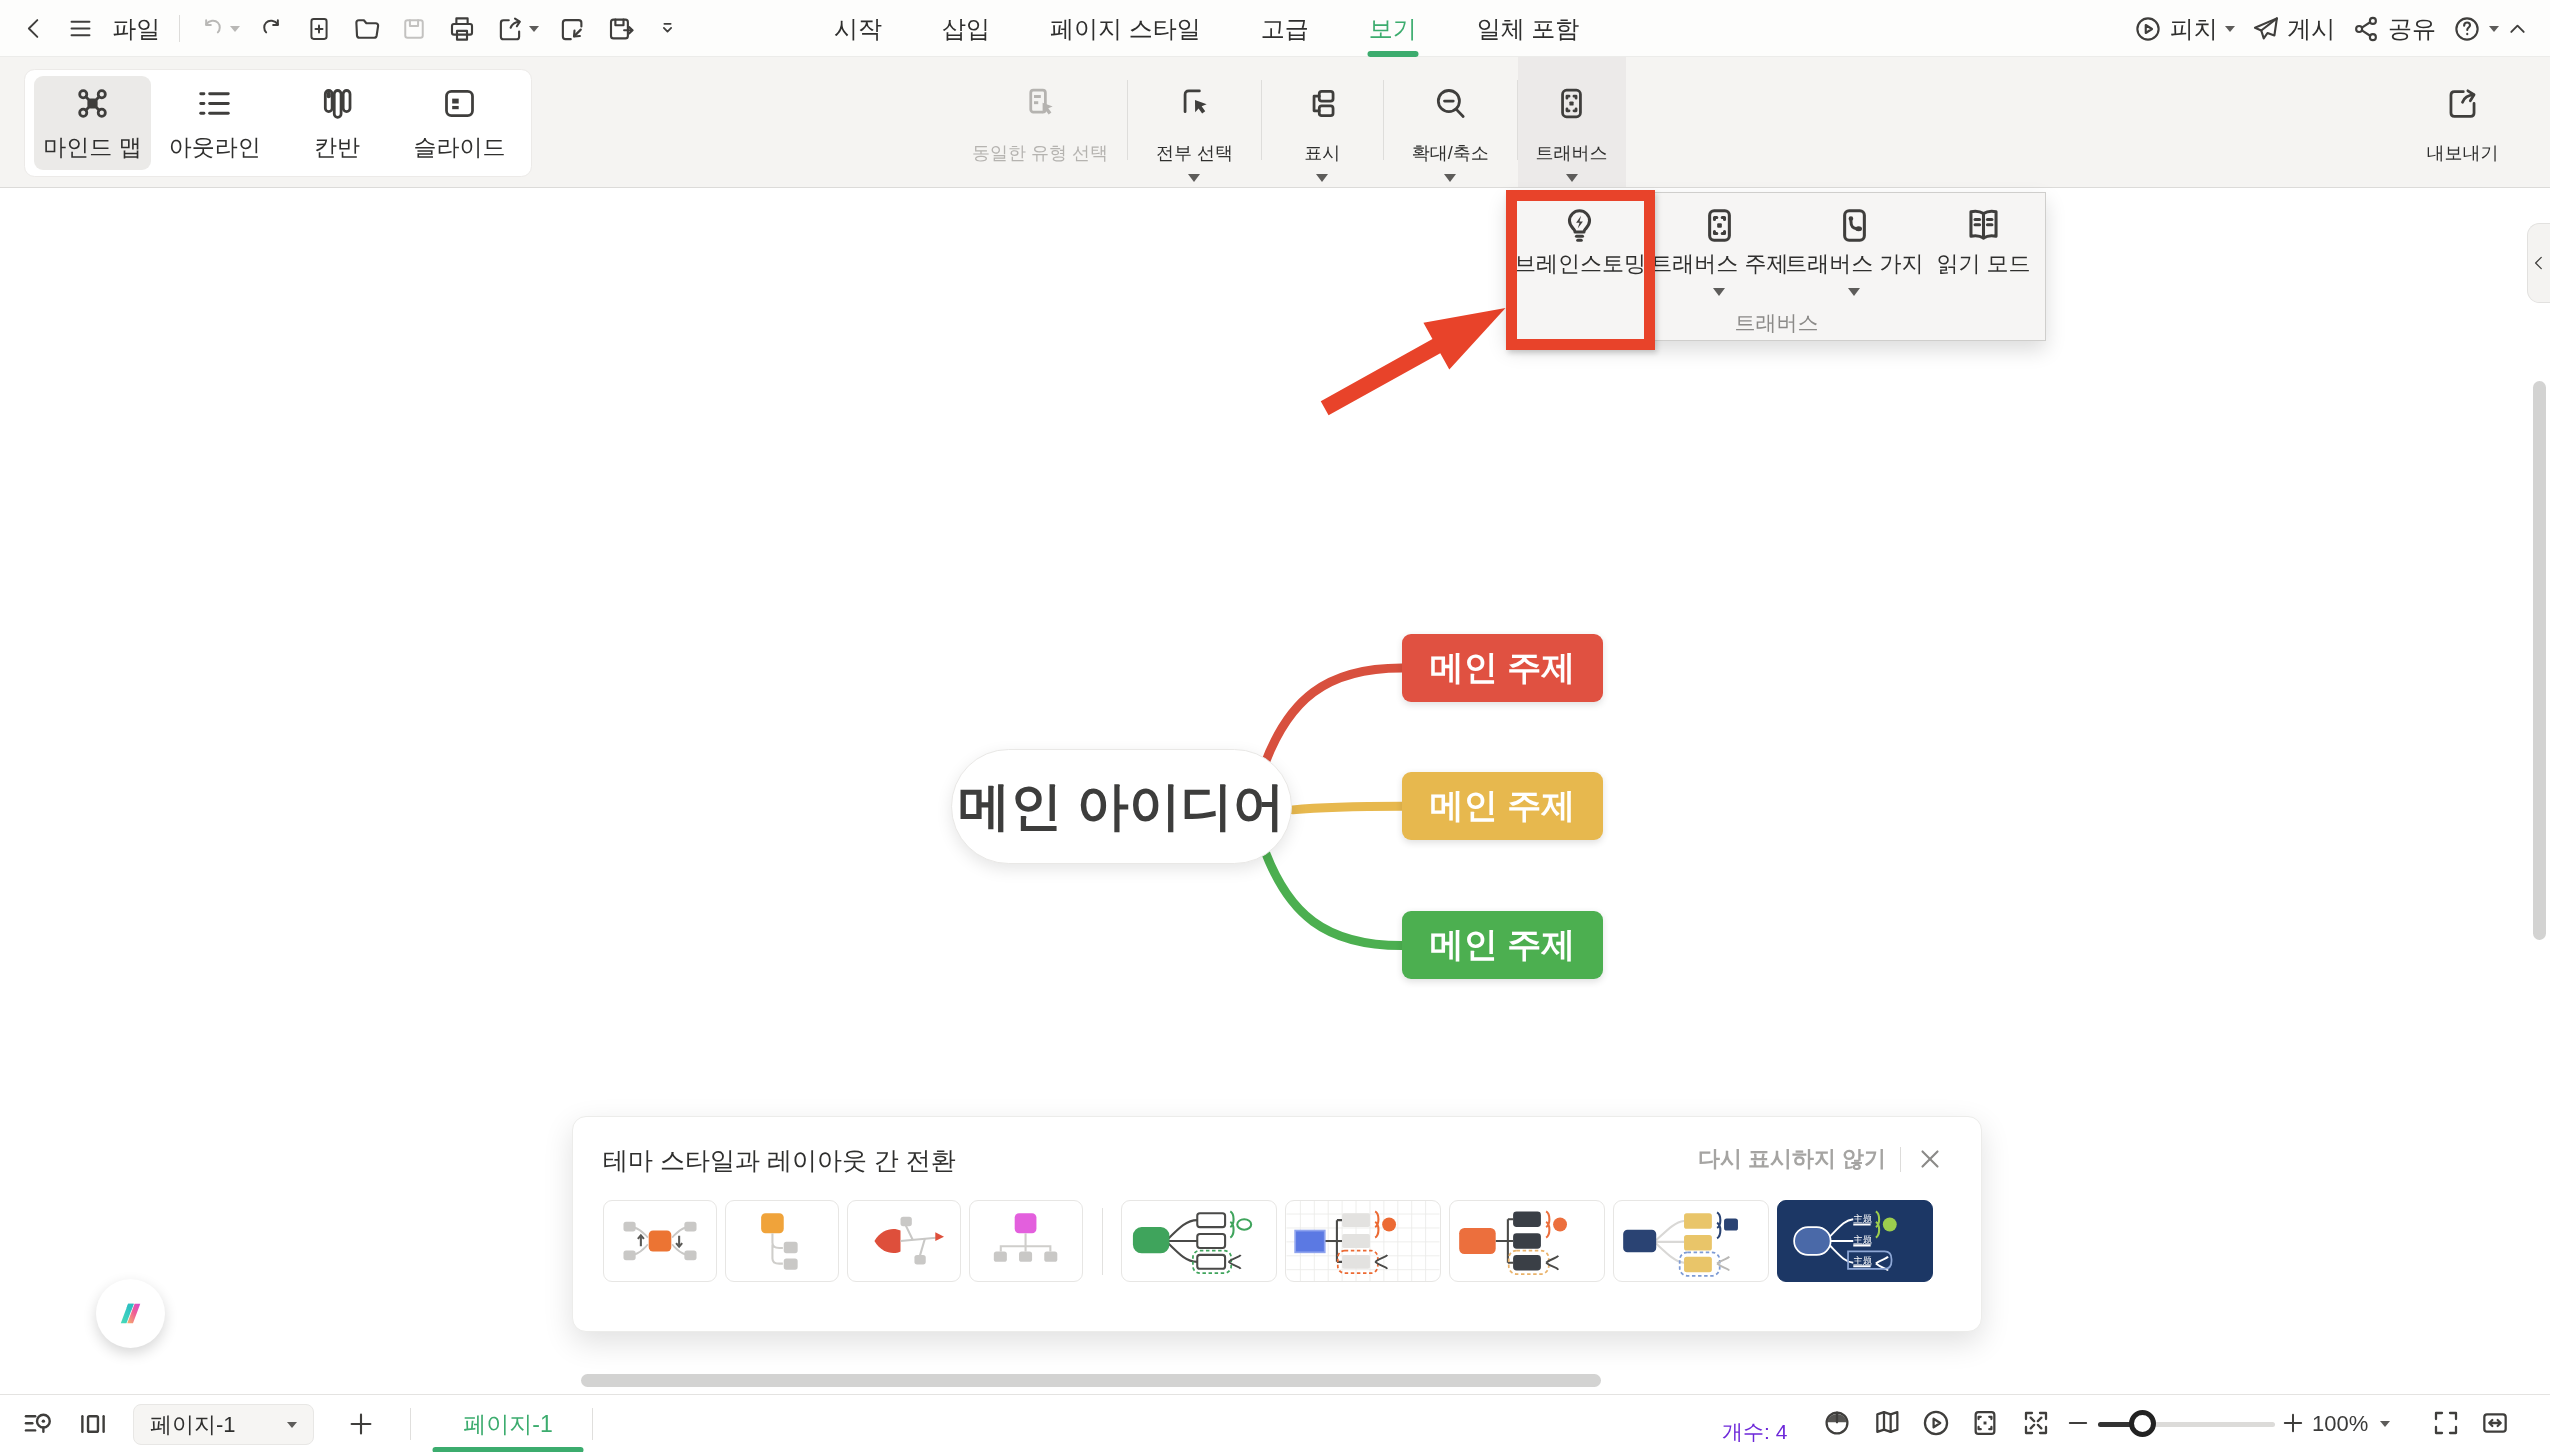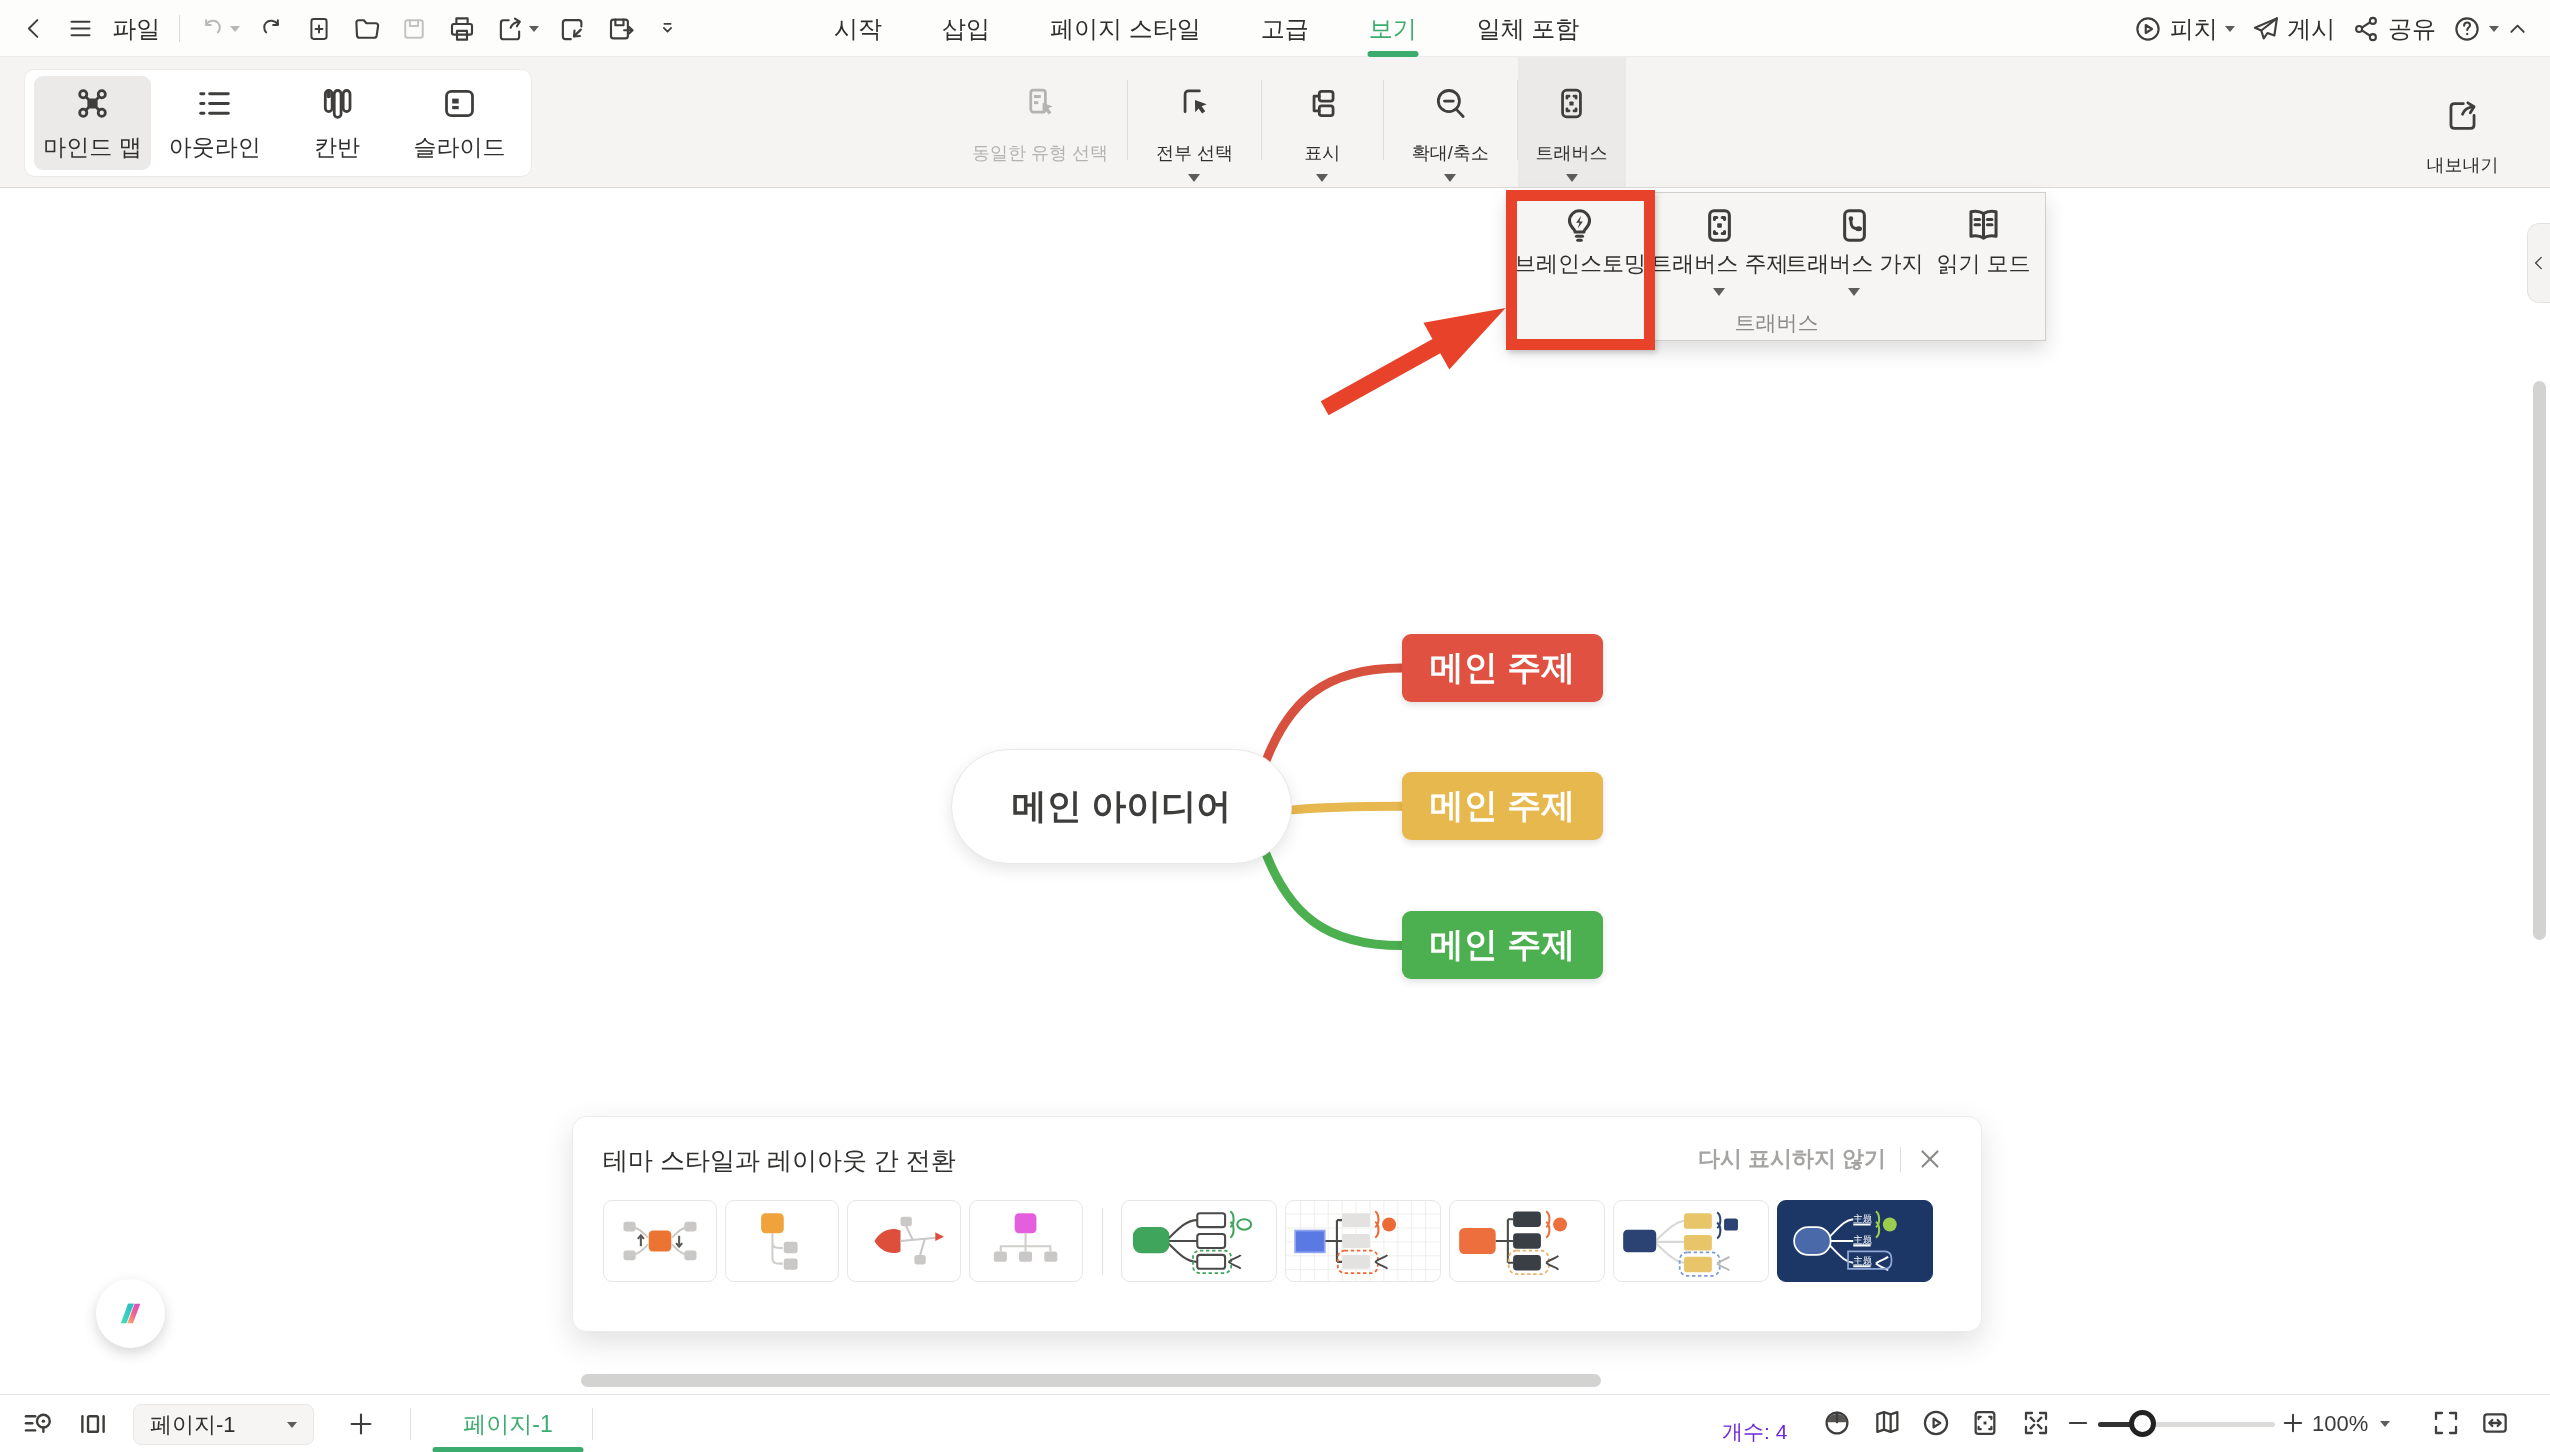--- a/index.html
+++ b/index.html
@@ -29,34 +29,34 @@
   .mode-btn.active { background:#ebeae8; }
   .mode-label { font-size:23px; }
   #tb-center { position:absolute; left:953px; top:0; height:130px; display:flex; align-items:stretch; }
   .tb-btn { display:flex; flex-direction:column; align-items:center; justify-content:flex-start; padding-top:27px; cursor:pointer; position:relative; }
   .tb-btn .tb-label { font-size:18px; margin-top:18px; }
   .tb-btn .caret { margin-top:9px; }
   .tb-btn.disabled { color:#b5b3b0; cursor:default; }
   .tb-btn.disabled svg.ic { stroke:#b5b3b0; }
   .tb-btn.active { background:#eceae9; }
   .tb-sep { width:0.9px; background:#dedddb; margin:23px 0 27px 0; }
-  #export-btn { position:absolute; right:21px; top:12px; height:130px; width:133px; }
+  #export-btn { position:absolute; right:21px; top:0; height:130px; width:133px; }
 
   
   #traverse-panel { position:absolute; left:1507px; top:192px; width:539px; height:149px; background:#f6f5f4; border:0.9px solid #cfcecc; box-shadow:0 9px 19.5px rgba(0,0,0,.14); display:flex; z-index:5; }
   .tp-item { position:relative; height:100%; display:flex; flex-direction:column; align-items:center; cursor:pointer; }
   .tp-icon { margin-top:10.6px; }
   .tp-label { font-size:22px; margin-top:2px; white-space:nowrap; }
   .tp-caret { margin-top:9px; }
   .tp-group-label { position:absolute; left:0; bottom:3.5px; width:100%; text-align:center; font-size:21px; color:#8b8a88; }
   #red-box { position:absolute; left:1506px; top:190px; width:149px; height:160px; border:11.5px solid #E8432A; z-index:6; box-shadow:1.8px 2.7px 5.3px rgba(0,0,0,.18); }
 
   
   #branch-svg { position:absolute; left:0; top:0; z-index:1; pointer-events:none; }
-  #central-node { position:absolute; left:951px; top:749px; width:341px; height:115px; background:#fff; border:1.8px solid #e9e8e6; border-radius:59px; box-shadow:0 5.3px 16px rgba(0,0,0,.10); display:flex; align-items:center; justify-content:center; font-size:35px; font-weight:bold; color:#3d3d3c; z-index:2; cursor:pointer; }
+  #central-node { position:absolute; left:951px; top:749px; width:341px; height:115px; background:#fff; border:1.8px solid #e9e8e6; border-radius:59px; box-shadow:0 5.3px 16px rgba(0,0,0,.10); display:flex; align-items:center; justify-content:center; font-size:52px; font-weight:bold; color:#3d3d3c; z-index:2; cursor:pointer; }
   .topic-node { position:absolute; left:1402px; width:201px; height:68px; border-radius:9px; display:flex; align-items:center; justify-content:center; font-size:34px; font-weight:bold; color:#fff; z-index:2; cursor:pointer; box-shadow:0 2.7px 7px rgba(0,0,0,.12); }
   #topic-red { top:634px; background:#E05141; }
   #topic-yellow { top:772px; background:#E7B84E; }
   #topic-green { top:911px; background:#4CAF50; }
 
   
   #theme-panel { position:absolute; left:572px; top:1116px; width:1410px; height:216px; background:#fff; border:0.9px solid #ececea; border-radius:14px; box-shadow:0 10.6px 30px rgba(0,0,0,.12); z-index:4; }
   #theme-title { position:absolute; left:30px; top:27px; font-size:25px; color:#2f2f2e; }
   #theme-dismiss { position:absolute; right:36px; top:27px; display:flex; align-items:center; gap:14px;font-weight:bold; }
   #dismiss-label { font-size:22px; color:#a5a4a2; cursor:pointer; }

